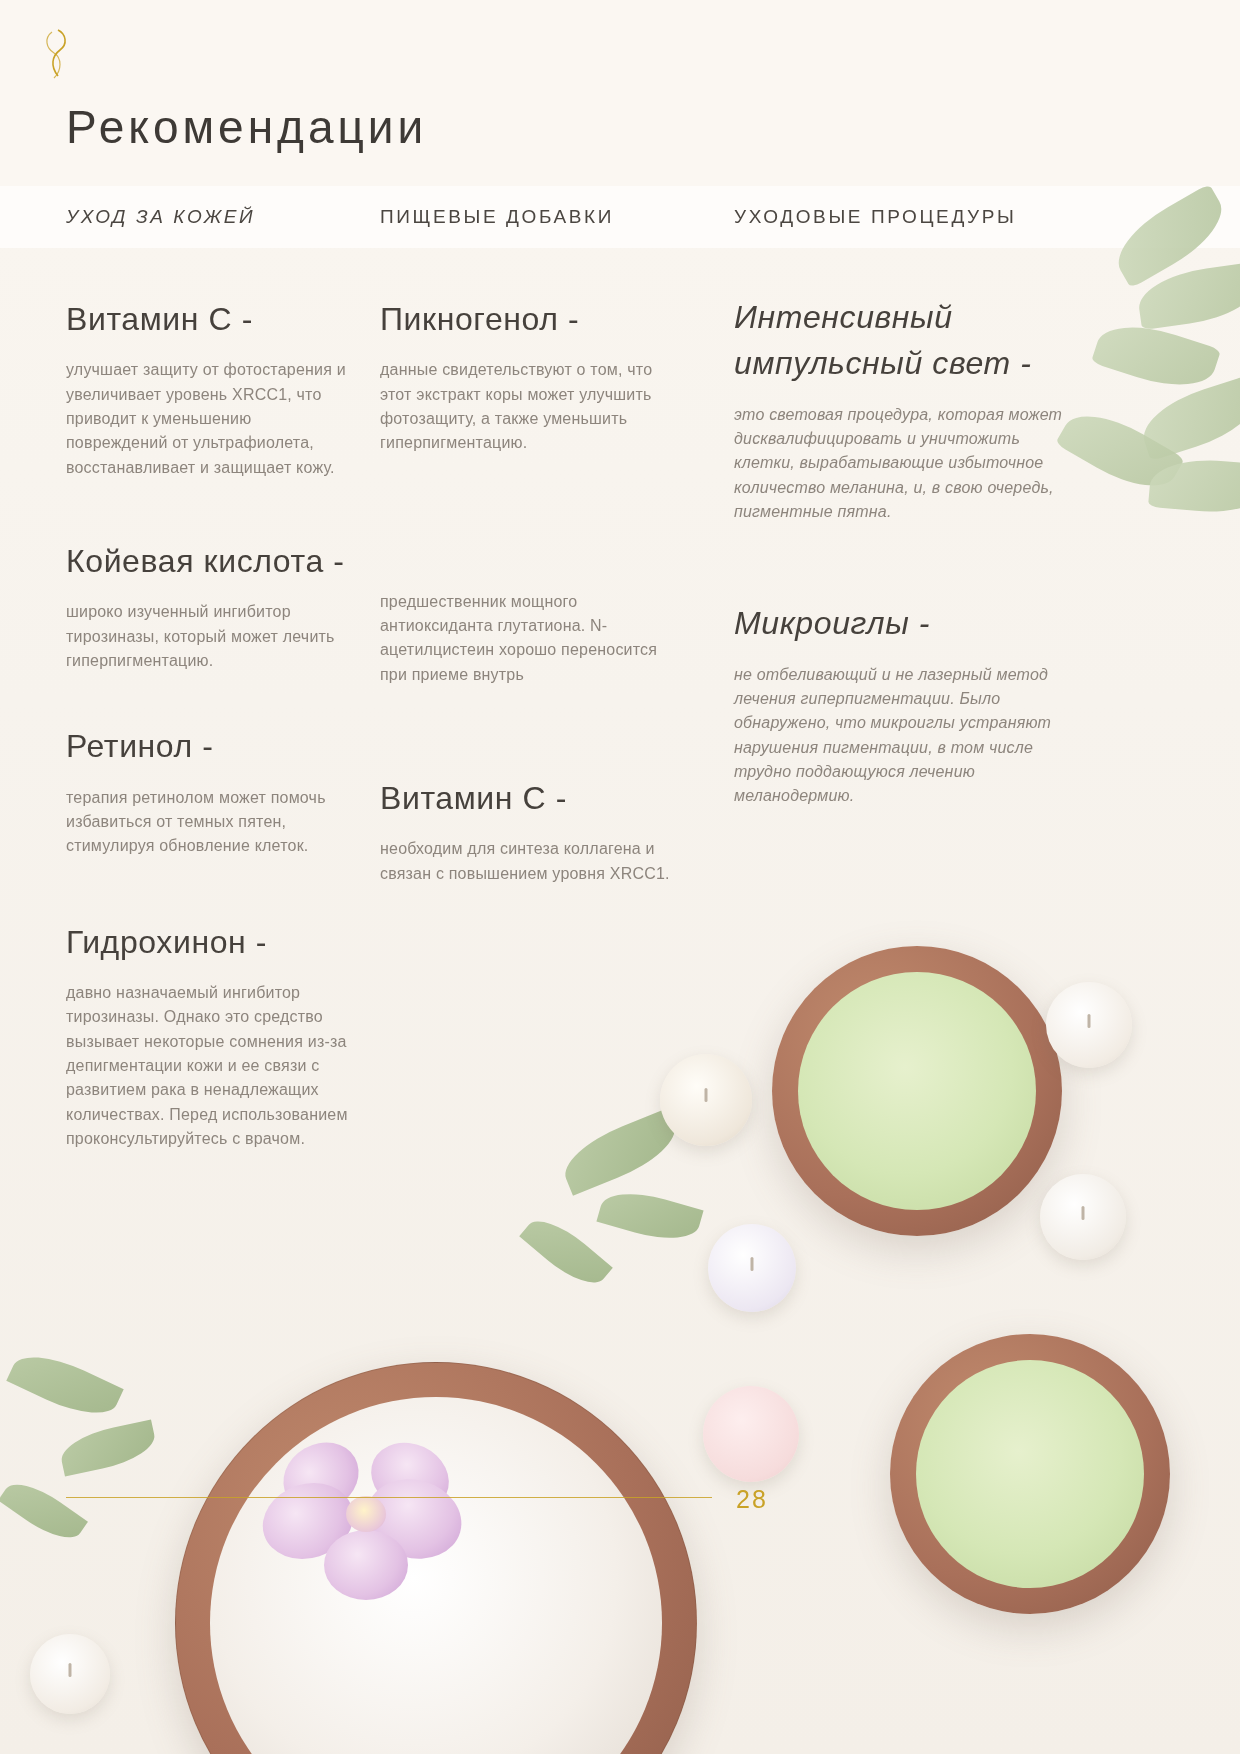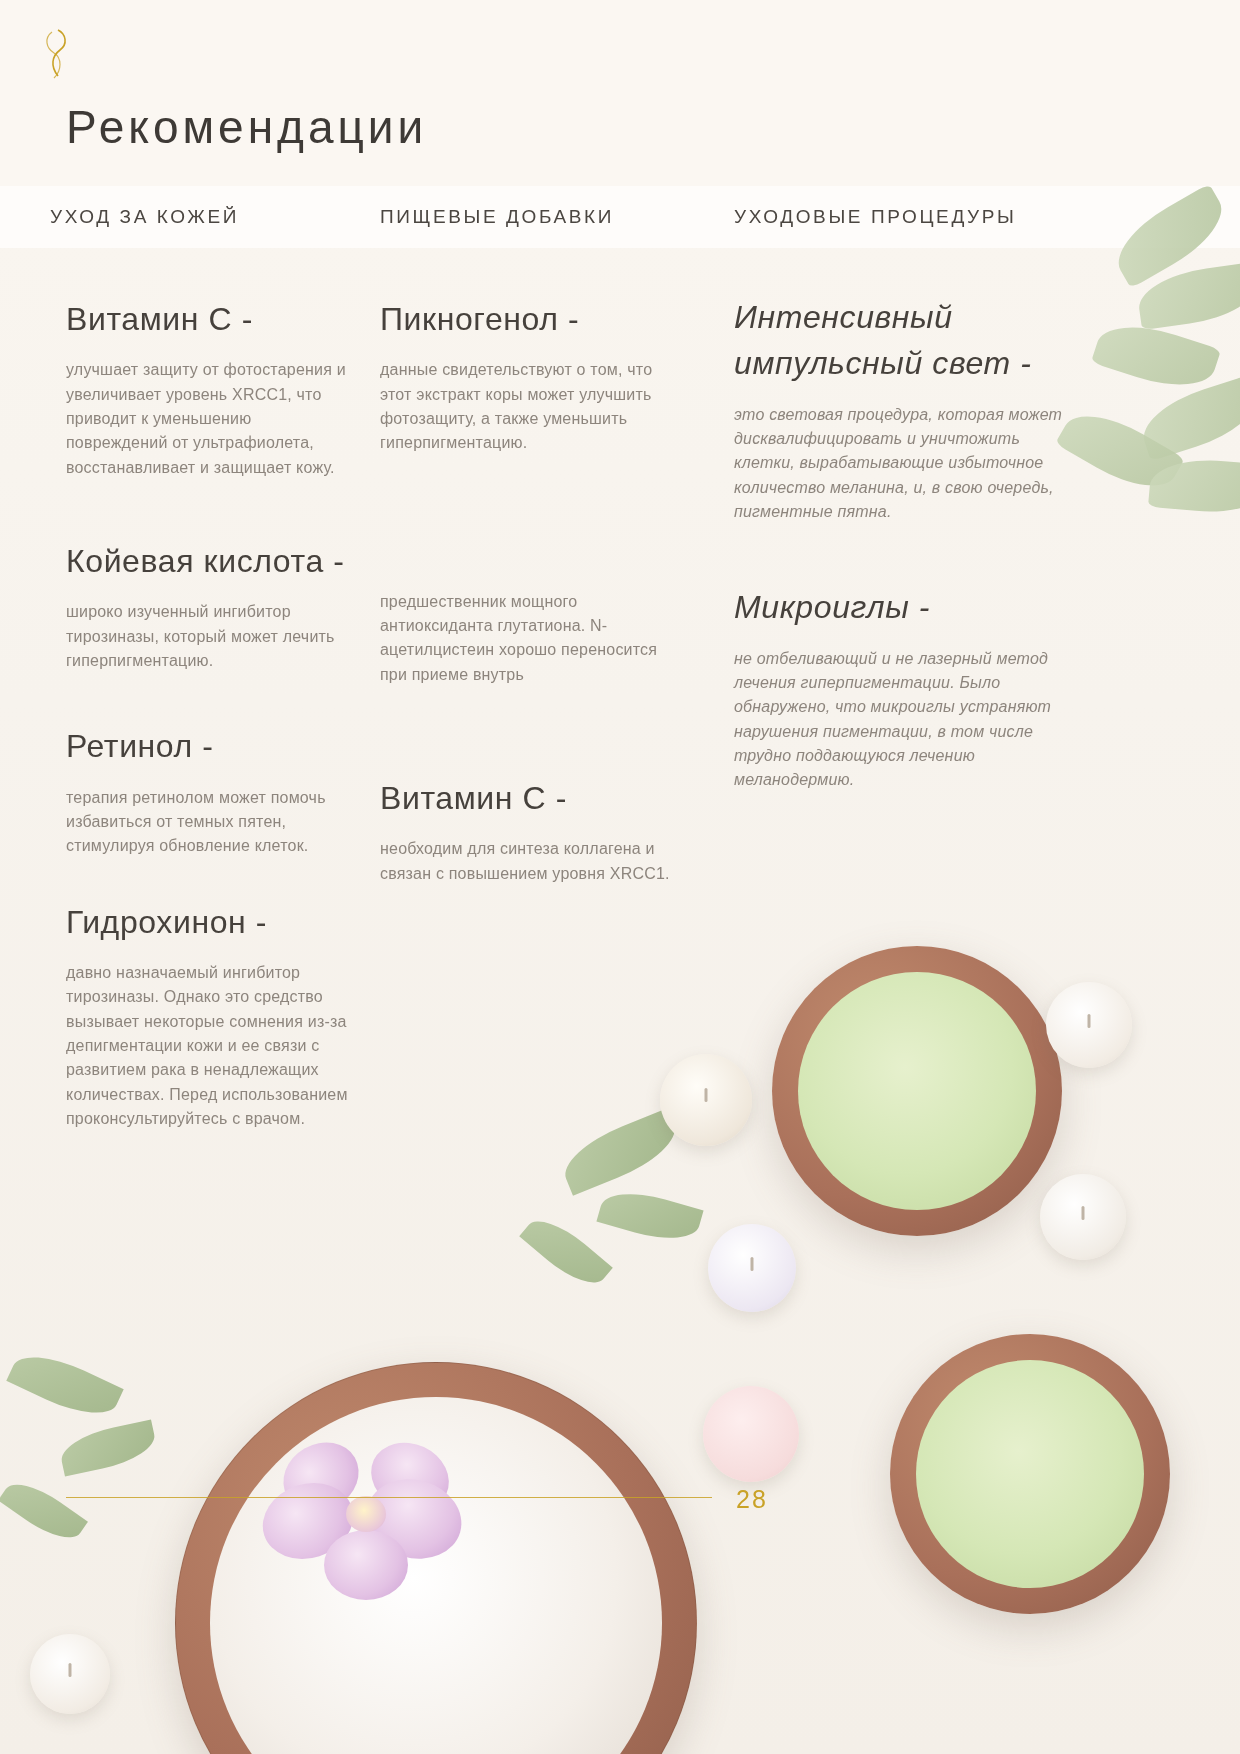--- a/index.html
+++ b/index.html
@@ -61,21 +61,21 @@
     align-items: center;
   }
   .tab {
     font-size: 19px;
     letter-spacing: 2.6px;
     font-weight: 300;
     color: #4b4641;
     position: absolute;
     white-space: nowrap;
   }
-  .tab-1 { left: 50px; }
+  .tab-1 { left: 66px; font-style: italic; }
   .tab-2 { left: 380px; }
   .tab-3 { left: 734px; }
 
   
   .columns {
     position: absolute;
     top: 276px;
     left: 0;
     width: 1240px;
   }
@@ -103,28 +103,28 @@
     line-height: 1.52;
     font-weight: 400;
     color: #8d857d;
     letter-spacing: 0.2px;
   }
 
   
   .c1-e1 { margin-top: 20px; }
   .c1-e2 { margin-top: 58px; }
   .c1-e3 { margin-top: 50px; }
-  .c1-e4 { margin-top: 40px; }
+  .c1-e4 { margin-top: 60px; }
 
   .c2-e1 { margin-top: 20px; }
   .c2-e2 { margin-top: 134px; }
   .c2-e3 { margin-top: 88px; }
 
   .c3-e1 { margin-top: 18px; }
-  .c3-e2 { margin-top: 60px; }
+  .c3-e2 { margin-top: 76px; }
 
   
   .photo {
     position: absolute;
     left: 0; right: 0; bottom: 0;
     height: 820px;
     pointer-events: none;
   }
 
   .bowl {

